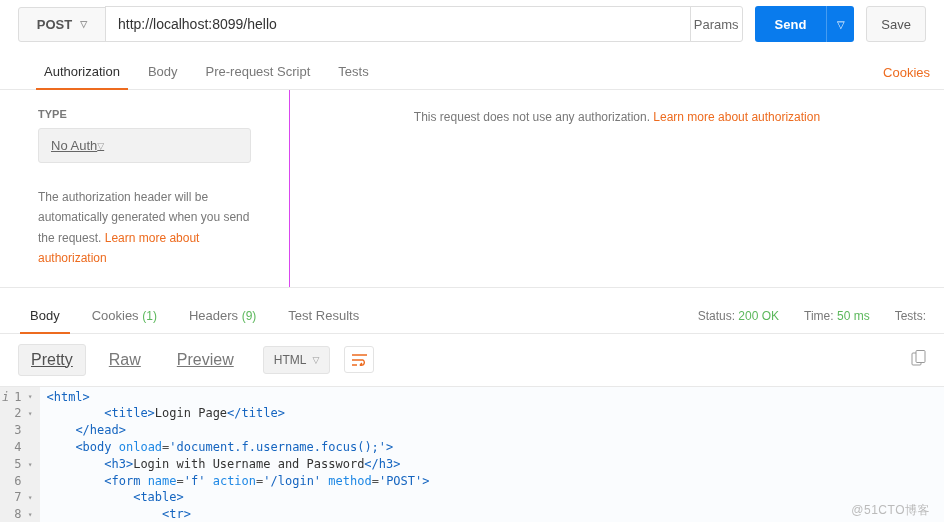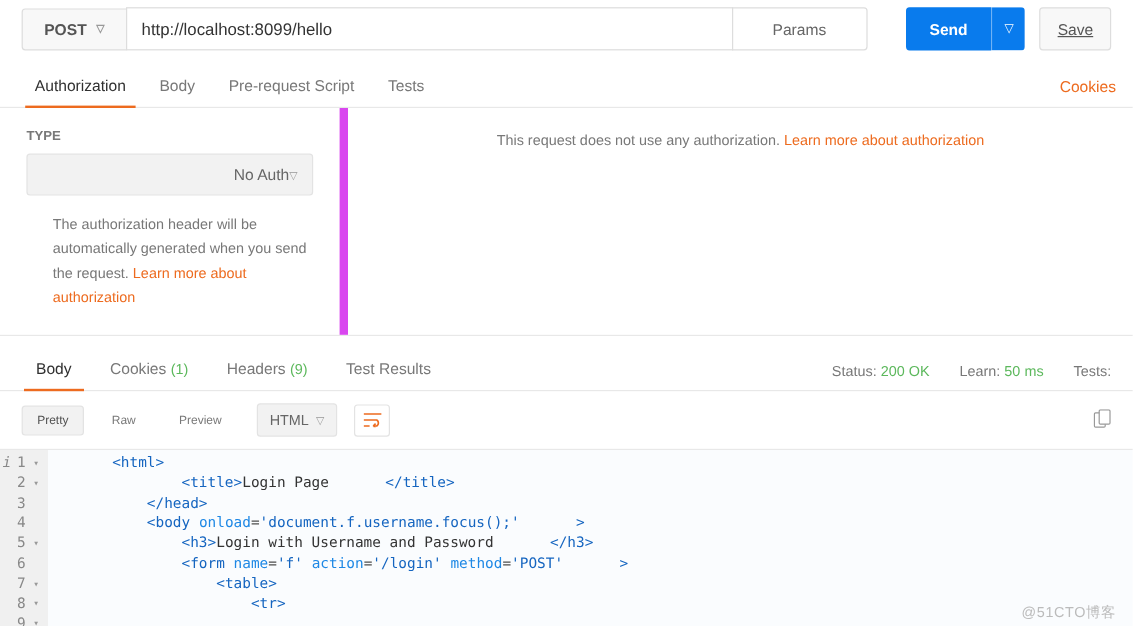--- a/index.html
+++ b/index.html
@@ -2,64 +2,64 @@
 <html><head>
 <meta charset="utf-8">
 <style>
 * { box-sizing: border-box; margin: 0; padding: 0; }
 body { font-family: -apple-system, BlinkMacSystemFont, "Segoe UI", Arial, sans-serif; font-size: 12px; color: #505050; background: #fff; width: 944px; height: 522px; overflow: hidden; position: relative; }
 
 .req-bar { display: flex; gap: 0; padding: 6px 18px 6px 18px; align-items: center; }
 .method-btn { background: #f8f8f8; border: 1px solid #ddd; border-radius: 3px 0 0 3px; padding: 9px 14px; font-size: 13px; color: #555; font-weight: 600; display: flex; align-items: center; gap: 8px; cursor: pointer; width: 88px; justify-content: center; }
 .chev { font-size: 9px; color: #999; }
 .url-input { flex: 1; border: 1px solid #ddd; border-left: 1px solid #ddd; padding: 9px 12px; font-size: 14px; color: #333; background: #fff; height: 36px; margin-left: -1px; }
-.params-btn { border: 1px solid #ddd; border-left: 1px solid #ddd; background: #fff; padding: 9px 33px; color: #666; font-size: 13px; height: 36px; margin-left: -1px; border-radius: 0 3px 3px 0; cursor: pointer; }
+.params-btn { border: 1px solid #ddd; border-left: 1px solid #ddd; background: #fff; padding: 9px 3px; color: #666; font-size: 13px; height: 36px; margin-left: -1px; border-radius: 0 3px 3px 0; cursor: pointer; }
 .send-wrap { display: flex; margin-left: 12px; }
-.send-btn { background: #097bed; color: #fff; border: none; padding: 9px 20px; font-size: 13px; font-weight: 600; border-radius: 3px 0 0 3px; height: 36px; cursor: pointer; margin-left: 20px; }
+.send-btn { background: #097bed; color: #fff; border: none; padding: 9px 20px; font-size: 13px; font-weight: 600; border-radius: 3px 0 0 3px; height: 36px; cursor: pointer; }
 .send-drop { background: #097bed; color: #fff; border: none; border-left: 1px solid rgba(255,255,255,0.25); width: 28px; border-radius: 0 3px 3px 0; height: 36px; font-size: 10px; cursor: pointer; }
-.save-btn { background: #f8f8f8; border: 1px solid #ddd; padding: 9px 14px; color: #555; font-size: 13px; height: 36px; margin-left: 12px; border-radius: 3px; cursor: pointer; text-decoration: underline; }
+.save-btn { background: #f8f8f8; border: 1px solid #ddd; padding: 9px 14px; color: #555; font-size: 13px; height: 36px; margin-left: 12px; border-radius: 3px; cursor: pointer; }
 
-.tabs { display: flex; padding: 8px 18px 0 15px; border-bottom: 1px solid #e8e8e8; align-items: center; position: relative; }
+.tabs { display: flex; padding: 8px 18px 0 30px; border-bottom: 1px solid #e8e8e8; align-items: center; position: relative; }
 .tab { padding: 8px 14px 10px; color: #787878; font-size: 13px; cursor: pointer; position: relative; }
 .tab.active { color: #303030; font-weight: 500; }
 .tab.active::after { content: ""; position: absolute; left: 6px; right: 6px; bottom: -1px; height: 2px; background: #ed6b1f; }
 .count { color: #5cb85c; font-size: 12px; }
 .cookies-link { position: absolute; right: 14px; color: #ed6b1f; font-size: 13px; cursor: pointer; }
 
 .auth-area { display: flex; border-bottom: 1px solid #e8e8e8; min-height: 190px; }
-.auth-left { width: 290px; padding: 18px 22px; border-right: 7px solid #d946ef; }
+.auth-left { width: 290px; padding: 18px 38px; border-right: 1px solid #d946ef; }
 .type-label { font-size: 11px; color: #787878; margin-bottom: 8px; font-weight: 600; }
-.type-select { width: 100%; background: #f2f2f2; border: 1px solid #e3e3e3; border-radius: 3px; padding: 9px 12px; color: #666; font-size: 13px; display: flex; justify-content: flex-end; align-items: center; cursor: pointer; margin-bottom: 14px; }
-.auth-help { font-size: 12px; color: #787878; line-height: 1.7; margin-left: 22px; }
+.type-select { width: 100%; background: #f2f2f2; border: 1px solid #e3e3e3; border-radius: 3px; padding: 9px 12px; color: #666; font-size: 13px; display: flex; justify-content: flex-start; align-items: center; cursor: pointer; margin-bottom: 24px; text-decoration: underline; }
+.auth-help { font-size: 12px; color: #787878; line-height: 1.7; }
 .auth-help a { color: #ed6b1f; text-decoration: none; }
 .auth-right { flex: 1; display: flex; align-items: flex-start; justify-content: center; padding: 20px; color: #787878; font-size: 12px; }
 .auth-right a { color: #ed6b1f; text-decoration: none; }
 
 .resp-tabs { display: flex; padding: 12px 18px 0 18px; border-bottom: 1px solid #e8e8e8; align-items: center; }
 .resp-tab { padding: 8px 12px 10px; color: #787878; font-size: 13px; cursor: pointer; position: relative; margin-right: 8px; }
 .resp-tab.active { color: #303030; font-weight: 500; }
 .resp-tab.active::after { content: ""; position: absolute; left: 2px; right: 2px; bottom: -1px; height: 2px; background: #ed6b1f; }
 .resp-status { margin-left: auto; color: #787878; font-size: 12px; display: flex; gap: 25px; }
 .resp-status .val { color: #5cb85c; }
 
 .view-bar { display: flex; padding: 10px 18px; align-items: center; gap: 10px; border-bottom: 1px solid #e8e8e8; }
-.vb-btn { padding: 6px 12px; font-size: 10px; color: #787878; background: #fff; border: 1px solid transparent; border-radius: 3px; cursor: pointer; }
+.vb-btn { padding: 6px 12px; font-size: 16px; color: #787878; background: #fff; border: 1px solid transparent; border-radius: 3px; cursor: pointer; text-decoration: underline; }
 .vb-btn.active { background: #f2f2f2; border-color: #e3e3e3; color: #505050; }
 .lang-sel { background: #f2f2f2; border: 1px solid #e3e3e3; border-radius: 3px; padding: 6px 10px; color: #666; font-size: 12px; display: flex; align-items: center; gap: 6px; cursor: pointer; margin-left: 6px; }
 .wrap-btn { background: #fff; border: 1px solid #e3e3e3; border-radius: 3px; width: 30px; height: 27px; cursor: pointer; margin-left: 4px; display: flex; align-items: center; justify-content: center; }
 .copy-btn { margin-left: auto; background: none; border: none; cursor: pointer; color: #999; }
 
 .code { font-family: Consolas, Monaco, monospace; font-size: 12px; line-height: 1.4; display: flex; }
 .gutter { background: #f0f0f0; color: #888; text-align: right; padding: 2px 6px 2px 0; user-select: none; }
 .gutter .ln { display: flex; gap: 3px; justify-content: flex-end; align-items: center; padding: 0 2px; }
 .fold { font-size: 8px; color: #999; width: 8px; }
 .info { color: #888; font-style: italic; margin-right: 2px; }
 .src { padding: 2px 6px; flex: 1; background: #fafcfe; }
 .src .line { white-space: pre; }
-.tagc { color: #1565c0; margin-left: 47px; }
+.tagc { color: #1565c0; }
 .attrn { color: #1e88e5; }
 .attrv { color: #1565c0; }
 .txt { color: #333; }
 
 .watermark { position: absolute; right: 14px; bottom: 3px; color: #bbb; font-size: 12px; letter-spacing: 0.5px; }
 </style>
 </head>
 <body>
 
 <div class="req-bar">
@@ -102,21 +102,21 @@
   </div>
 </div>
 
 <div class="resp-tabs">
   <div class="resp-tab active">Body</div>
   <div class="resp-tab"><span>Cookies</span> <span class="count">(1)</span></div>
   <div class="resp-tab"><span>Headers</span> <span class="count">(9)</span></div>
   <div class="resp-tab">Test Results</div>
   <div class="resp-status">
     <span><span>Status:</span> <span class="val">200 OK</span></span>
-    <span><span>Learn:</span> <span class="val">50 ms</span></span>
+    <span><span>Time:</span> <span class="val">50 ms</span></span>
     <span>Tests:</span>
   </div>
 </div>
 
 <div class="view-bar">
   <button class="vb-btn active">Pretty</button>
   <button class="vb-btn">Raw</button>
   <button class="vb-btn">Preview</button>
   <div class="lang-sel">
     <span>HTML</span>

